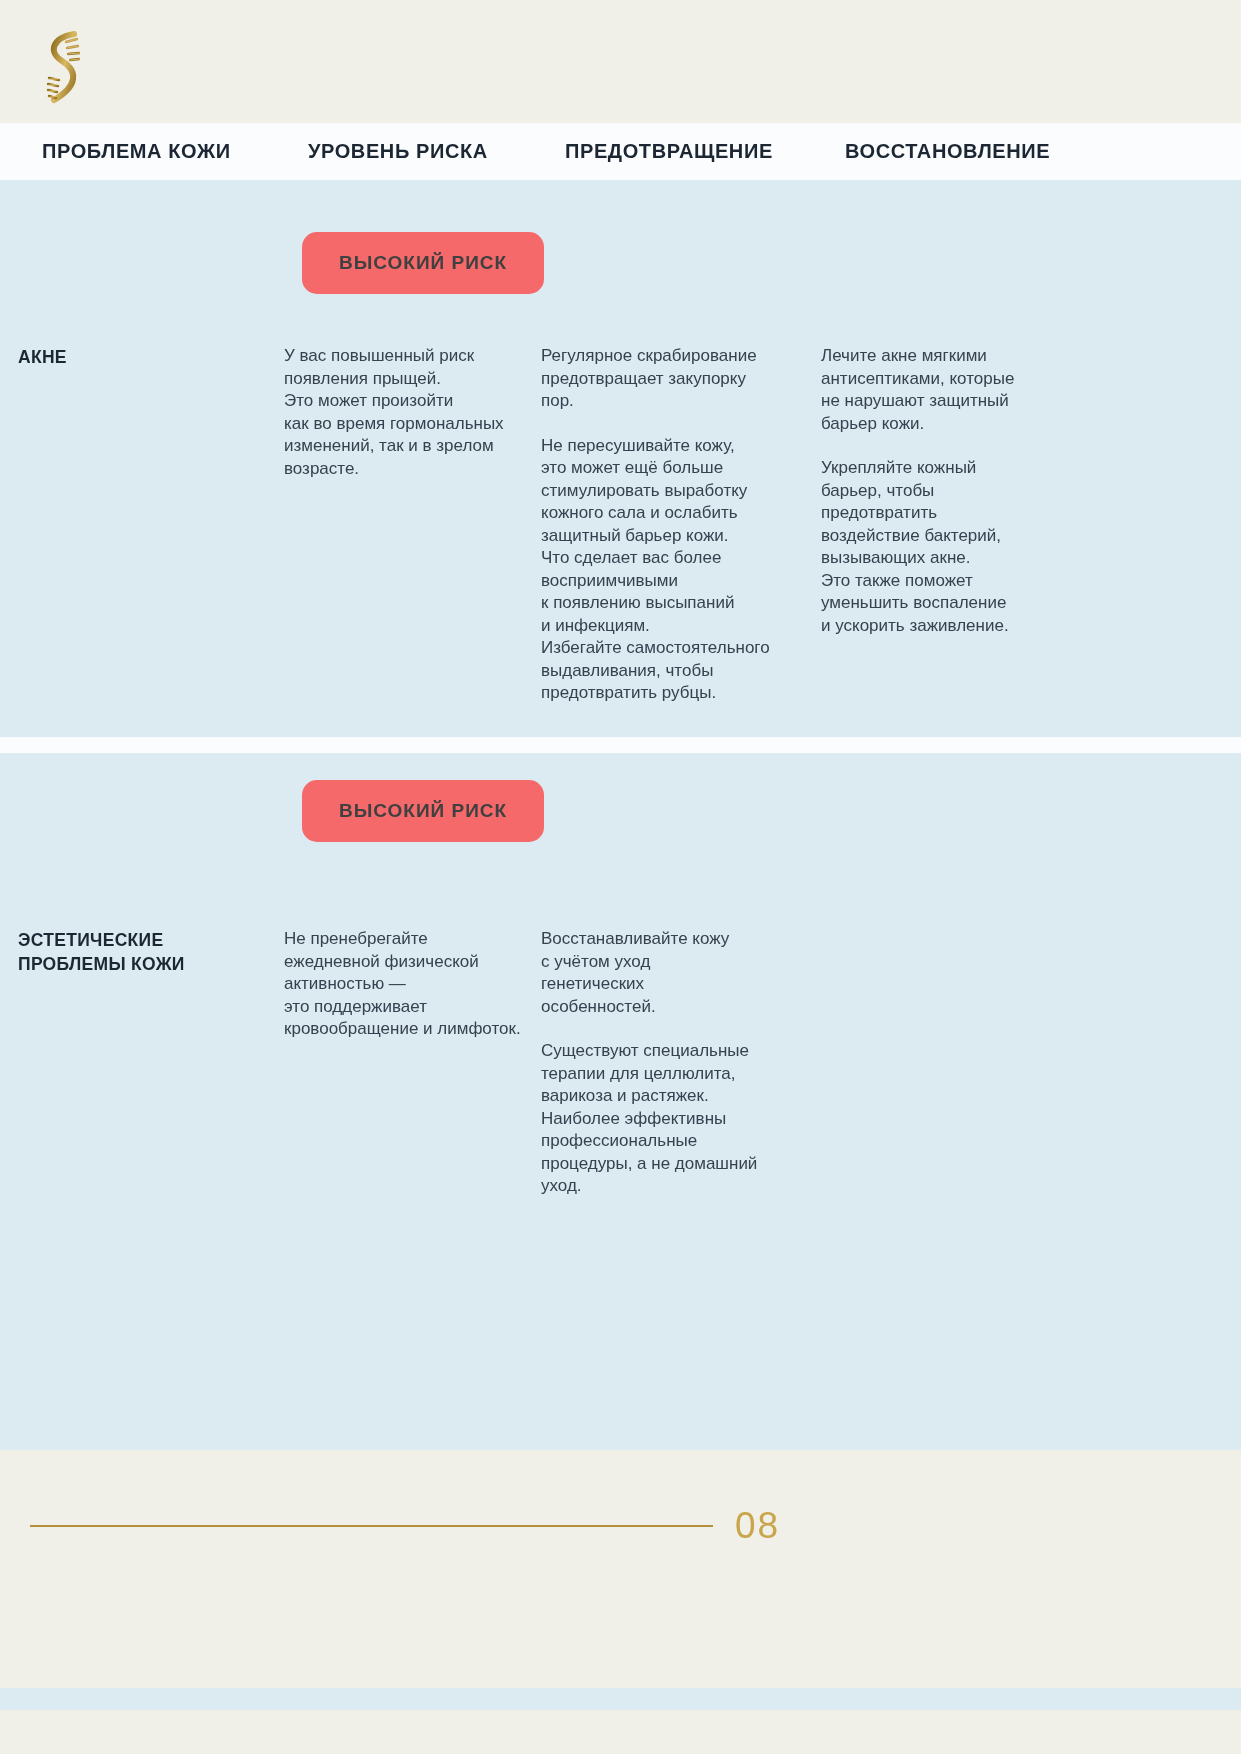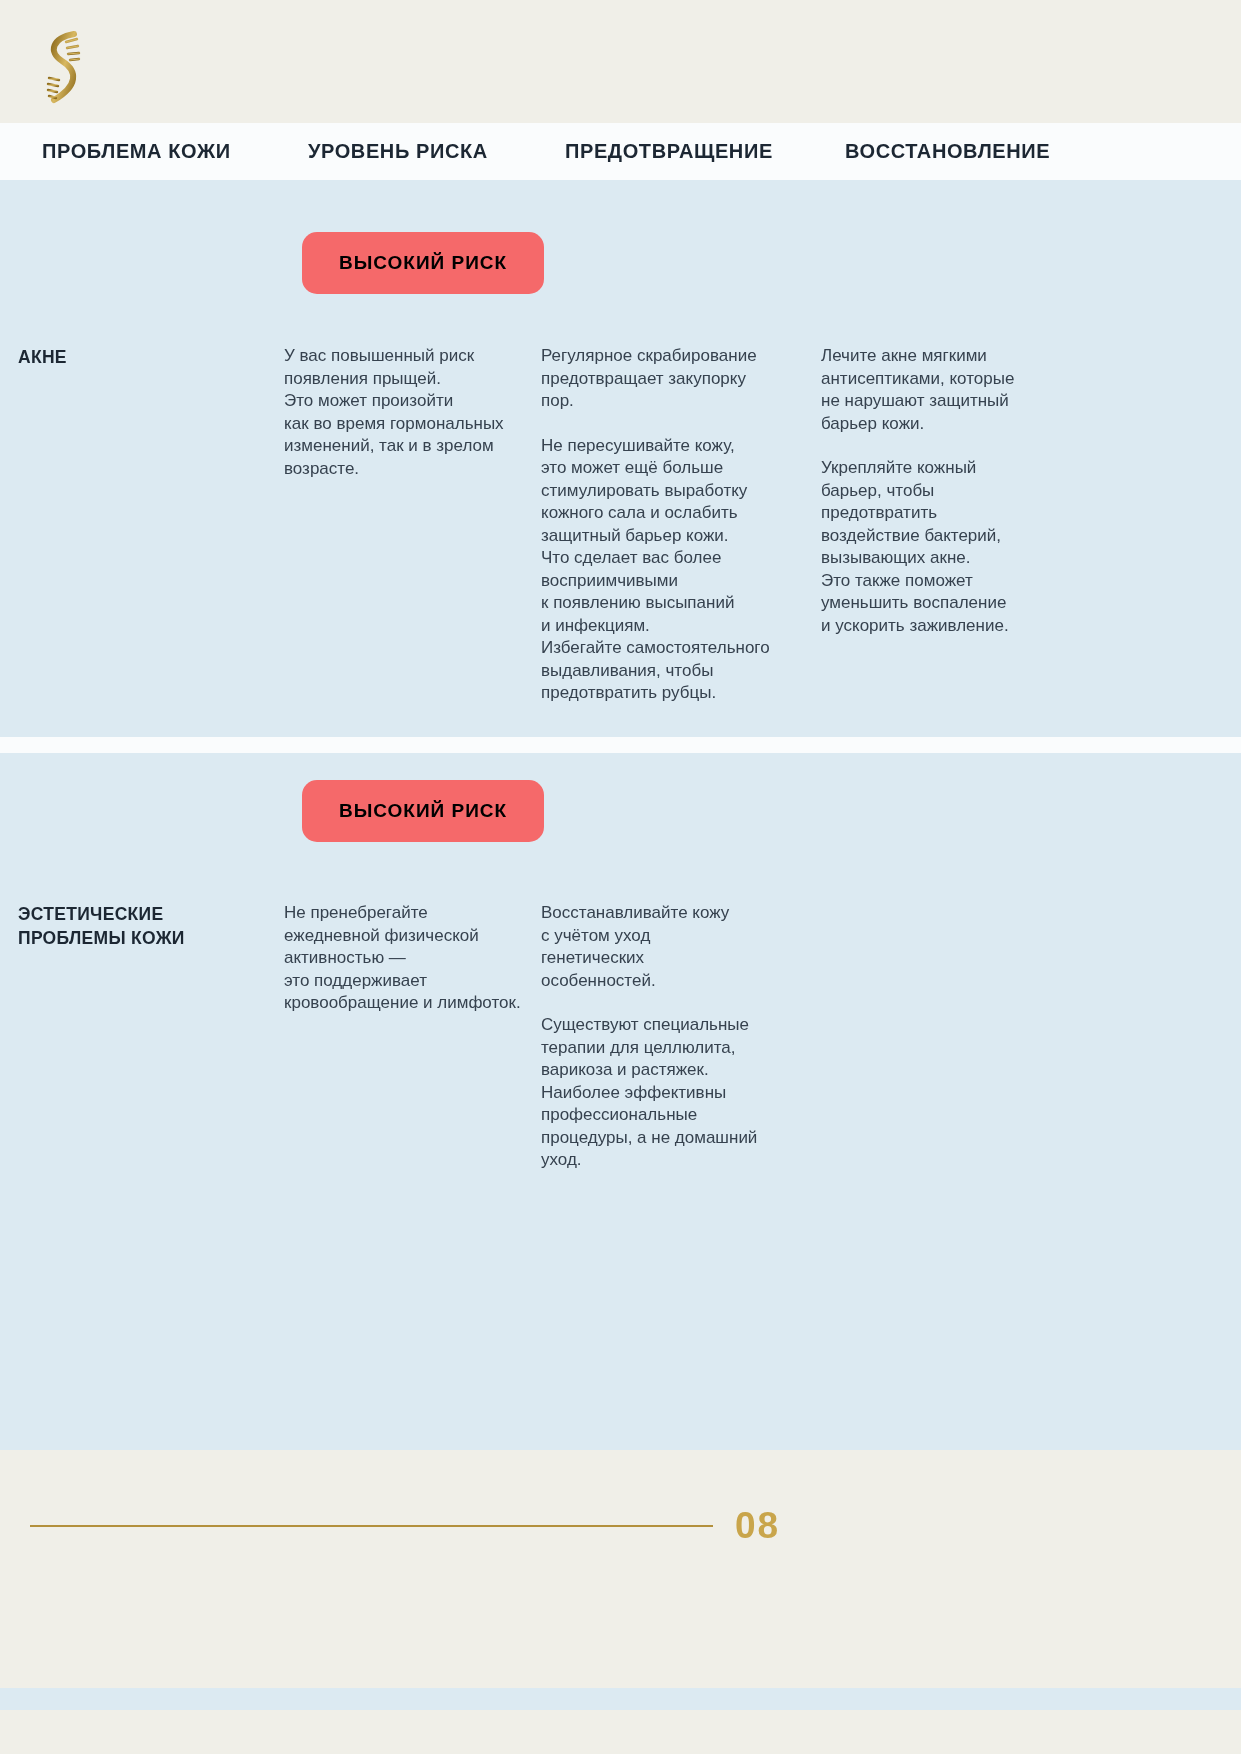--- a/index.html
+++ b/index.html
@@ -54,35 +54,35 @@
   .section-two{height:697px;}
   .separator{height:16px;background:var(--headerBg);}
   .badge{
     display:inline-block;
     margin-left:302px;
     height:62px;
     line-height:62px;
     padding:0 37px;
     background:var(--badge);
     border-radius:15px;
-    color:#000000;
+    color:#404040;
     font-size:19px;
     font-weight:bold;
     letter-spacing:1px;
     text-transform:uppercase;
   }
   .section-one .badge{margin-top:52px;}
   .section-two .badge{margin-top:27px;}
   .content-row{
     display:grid;
     grid-template-columns:266px 257px 280px 1fr;
     padding:0 18px;
   }
   .section-one .content-row{margin-top:51px;}
-  .section-two .content-row{margin-top:60px;}
+  .section-two .content-row{margin-top:86px;}
   .problem-title{
     font-size:17.5px;
     font-weight:bold;
     color:var(--headingText);
     line-height:24px;
     letter-spacing:.3px;
     white-space:pre-line;
     padding-right:16px;
   }
   .cell-text{
@@ -90,21 +90,20 @@
     line-height:22.5px;
     color:var(--bodyText);
     white-space:pre-line;
     padding-right:14px;
   }
   .cell-text + .cell-text{margin-top:22px;}
   .lower-band{
     height:238px;
     background:var(--pageBg);
     position:relative;
-    font-weight:bold;
   }
   .footer{
     position:absolute;
     top:55px;left:0;right:0;
     display:flex;
     align-items:center;
     padding-left:30px;
   }
   .footer-line{
     width:683px;

